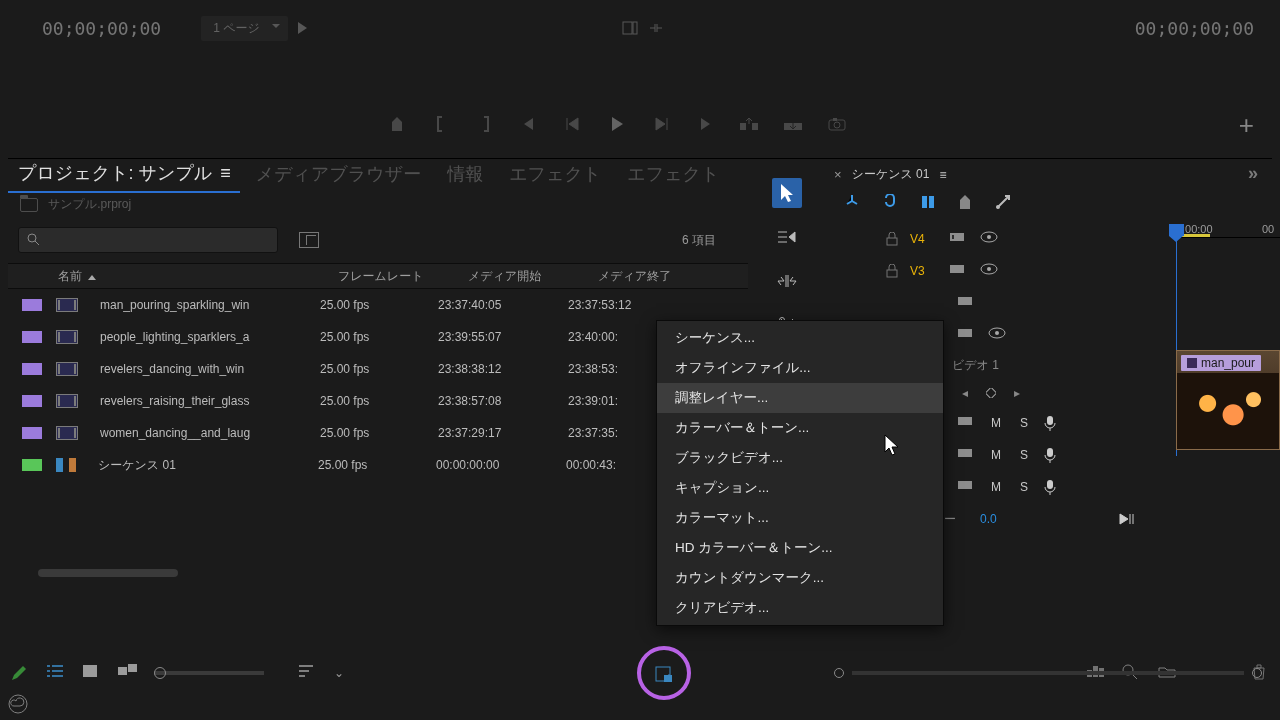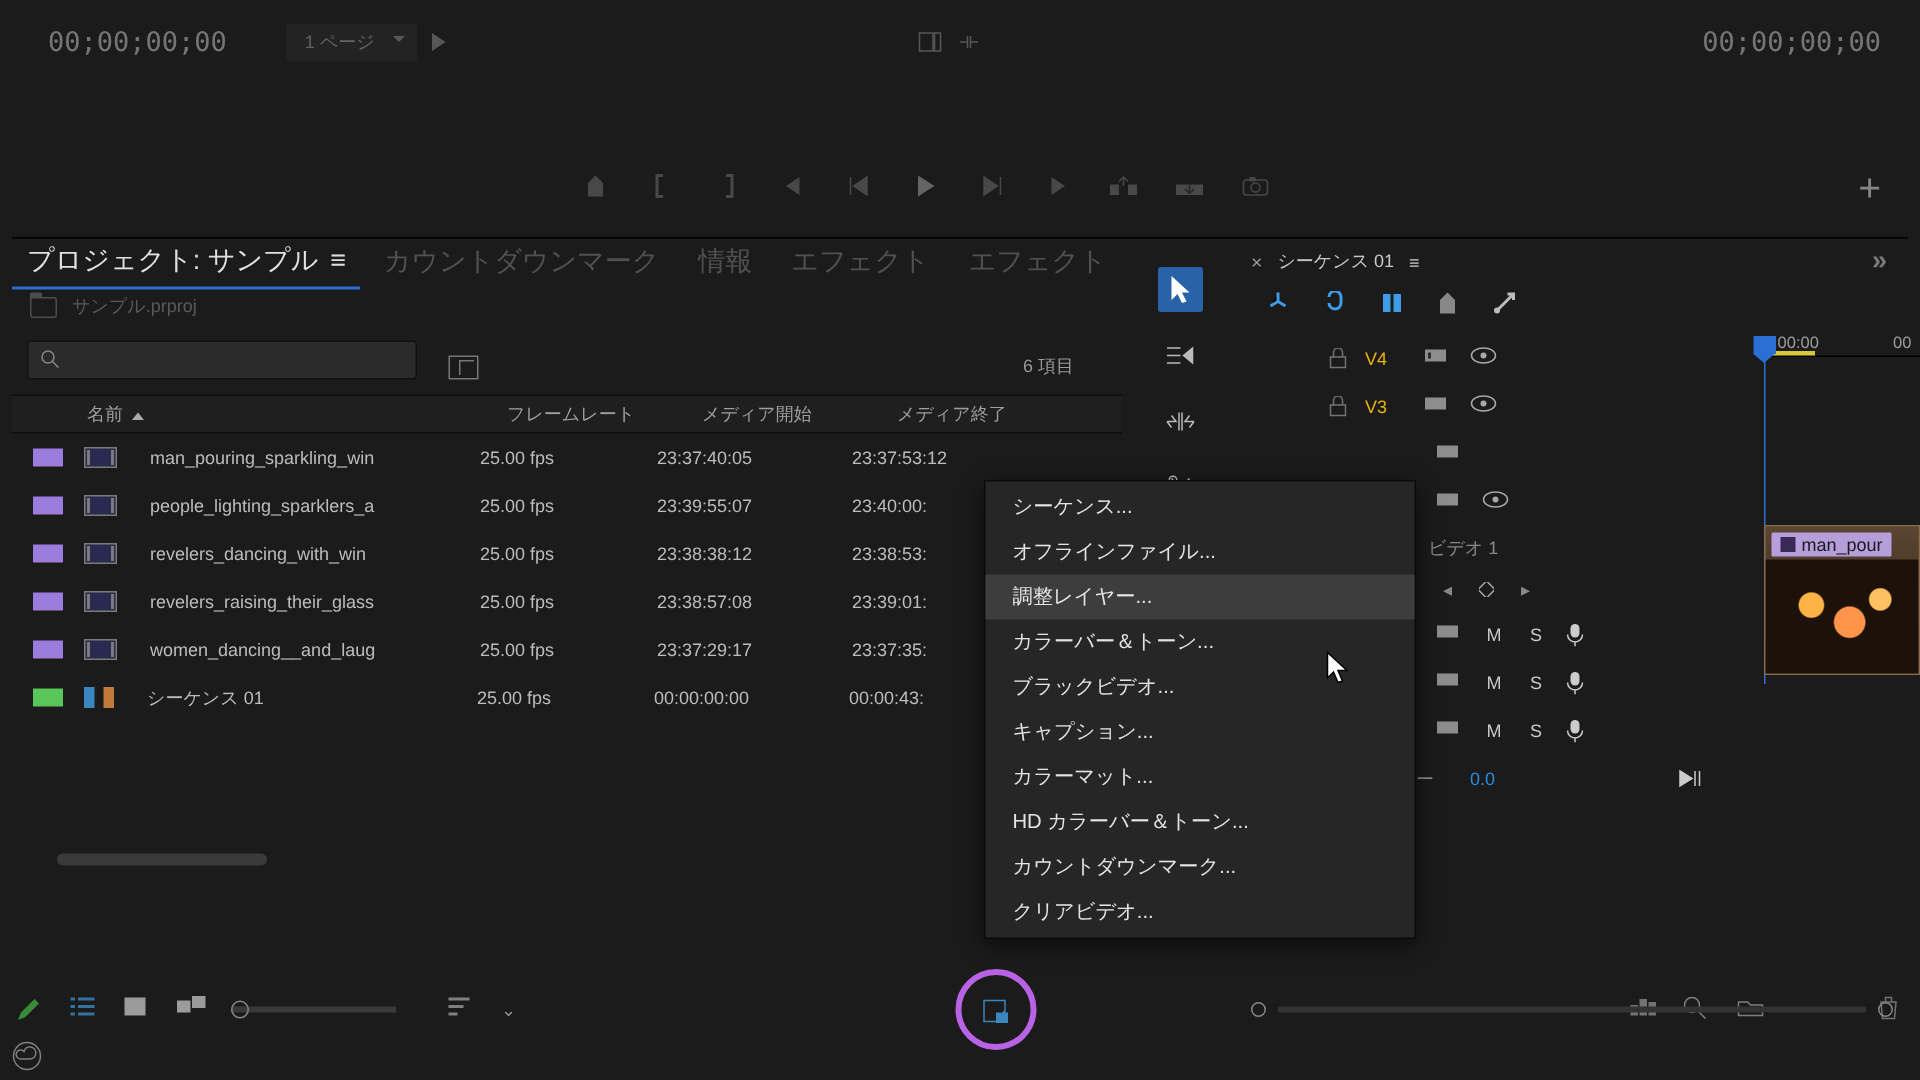--- a/index.html
+++ b/index.html
@@ -1,20 +1,20 @@
 <!DOCTYPE html>
 <html><head>
 <meta charset="utf-8">
 <style>
   *{margin:0;padding:0;box-sizing:border-box;font-family:"Hiragino Kaku Gothic Pro","Meiryo",sans-serif;user-select:none}
   body{background:#1b1b1b;color:#c8c8c8;font-size:12px;overflow:hidden;width:1280px;height:720px;position:relative}
   .dim{opacity:.55}
 
   
-  .topbar{position:absolute;left:6px;right:0;top:0;height:56px;display:flex;align-items:center;padding:0 26px}
+  .topbar{position:absolute;left:16px;right:0;top:0;height:56px;display:flex;align-items:center;padding:0 26px}
   .tc-left,.tc-right{font-size:18px;color:#bfbfbf;font-family:monospace}
   .tc-right{margin-left:auto}
   .page-select{margin-left:40px;background:#2a2a2a;padding:4px 28px 4px 12px;border-radius:2px;color:#9d9d9d;position:relative}
   .page-select::after{content:"";position:absolute;right:8px;top:50%;transform:translateY(-50%);border:4px solid transparent;border-top-color:#888}
   .play-tiny{margin-left:10px;width:0;height:0;border-left:9px solid #888;border-top:6px solid transparent;border-bottom:6px solid transparent}
   .toggle-icon{position:absolute;left:606px;display:flex;gap:10px;align-items:center}
   .ico{width:16px;height:16px;display:inline-block}
 
   
   .transport{position:absolute;top:104px;left:0;right:0;height:40px;display:flex;align-items:center;gap:22px;padding-left:386px}
@@ -26,21 +26,21 @@
   .tab{padding:6px 10px;color:#7d7d7d;white-space:nowrap}
   .tab.active{color:#e0e0e0;border-bottom:2px solid #2a6fd1}
   .tab .menu-eq{margin-left:8px;letter-spacing:-1px}
   .tabs-more{margin-left:auto;margin-right:14px;font-weight:bold}
 
   
   .project{position:absolute;left:8px;top:190px;width:740px}
   .proj-bin{display:flex;align-items:center;gap:10px;padding:6px 12px;color:#8c8c8c}
   .bin-icon{width:18px;height:14px;border:1px solid #777;border-radius:0 2px 2px 2px;position:relative}
   .bin-icon::before{content:"";position:absolute;top:-4px;left:-1px;width:8px;height:3px;background:#777;border-radius:1px 1px 0 0}
-  .proj-search{display:flex;align-items:flex-end;gap:21px;padding:4px 10px;margin-top:4px}
+  .proj-search{display:flex;align-items:center;gap:21px;padding:4px 10px;margin-top:4px}
   .search-box{background:#2b2b2b;border:1px solid #111;border-radius:3px;width:260px;height:26px;display:flex;align-items:center;padding:0 8px}
   .count{margin-left:auto;margin-right:22px;color:#9a9a9a}
   .bin-open{width:20px;height:16px;border:1px solid #777;position:relative}
   .bin-open::after{content:"";position:absolute;inset:2px 2px 2px 6px;border-left:1px solid #777;border-top:1px solid #777}
 
   
   .tbl{margin-top:6px}
   .thead{display:flex;border-top:1px solid #0c0c0c;border-bottom:1px solid #0c0c0c;background:#1f1f1f;height:26px;align-items:center}
   .thead div{padding:0 10px;color:#9f9f9f;position:relative}
   .sort-caret{display:inline-block;margin-left:6px;width:0;height:0;border-left:4px solid transparent;border-right:4px solid transparent;border-bottom:5px solid #aaa}
@@ -198,21 +198,21 @@
         <rect x="1" y="3" width="16" height="10" rx="2" fill="none" stroke="#888"></rect>
         <circle cx="9" cy="8" r="3" fill="none" stroke="#888"></circle>
         <rect x="5" y="1" width="4" height="3" fill="#888"></rect>
       </svg>
     </span>
 </div>
 <span class="plus-right dim">+</span>
 
 <div class="panel-tabs">
   <span class="tab active"><span>プロジェクト: サンプル</span><span class="menu-eq">≡</span></span>
-  <span class="tab dim">カウントダウンマーク</span>
+  <span class="tab dim">メディアブラウザー</span>
   <span class="tab dim">情報</span>
   <span class="tab dim">エフェクト</span>
   <span class="tab dim">エフェクト</span>
   <span class="tabs-more dim">»</span>
 </div>
 
 <div class="project">
   <div class="proj-bin dim">
     <span class="bin-icon"></span>
     <span>サンプル.prproj</span>

